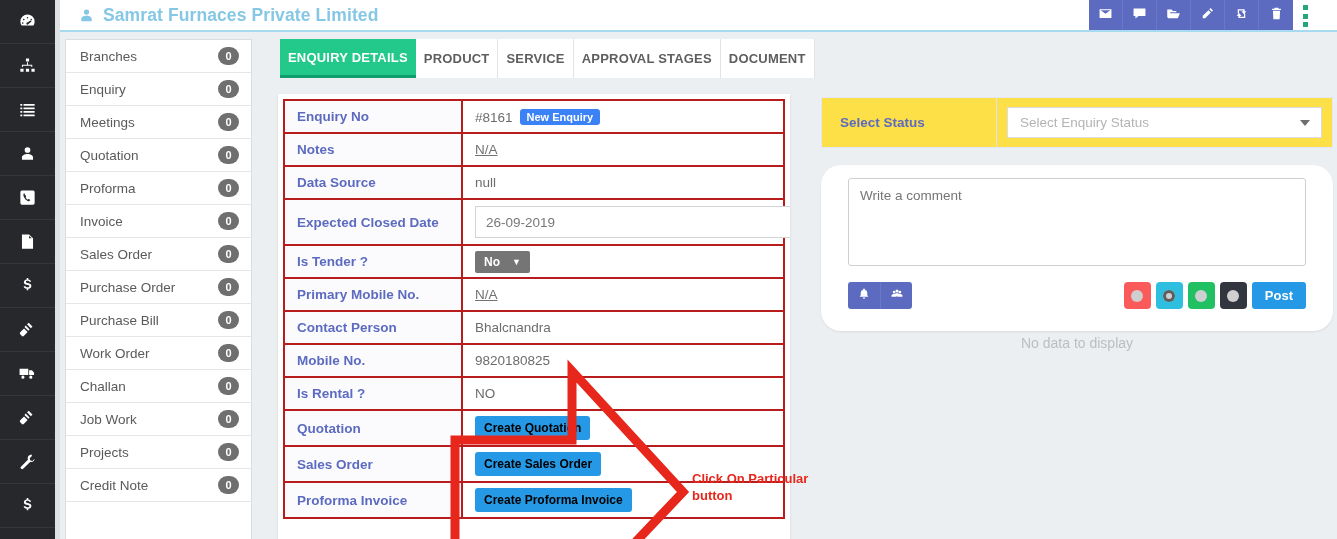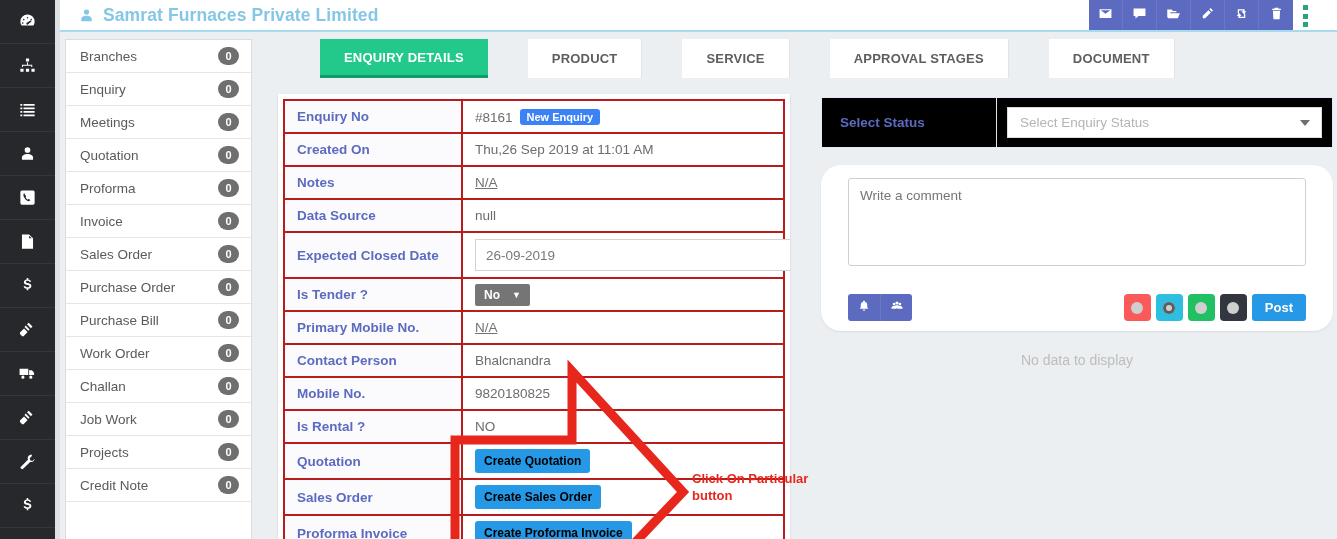--- a/index.html
+++ b/index.html
@@ -95,25 +95,24 @@
   
   #tabs {
     position: absolute; left: 280px; top: 39px;
     height: 39px;
     display: flex; align-items: stretch;
   }
   .tab {
     background: #ffffff;
     border-right: 1px solid #e3e3e3;
     display: flex; align-items: center; justify-content: center;
-    padding: 0 24px;
+    padding: 0 8px;
     font-size: 13px; font-weight: bold; color: #5e5e5e;
     letter-spacing: .2px;
     cursor: pointer;
-    margin-left: 40px;
   }
   .tab.active {
     background: #22c98a;
     color: #ffffff;
     border-right: none;
     border-bottom: 3px solid #0f9e6b;
   }
 
   
   #detail-card {
@@ -174,21 +173,21 @@
     font-size: 12px; font-weight: bold;
     padding: 5px 9px; border-radius: 3px;
     cursor: pointer; border: none;
     font-family: "Liberation Sans", sans-serif;
   }
 
   
   #status-card {
     position: absolute; left: 821px; top: 97px;
     width: 512px; height: 51px;
-    background: #000000;
+    background: #fde047;
     border: 1px solid #e4e7f5;
     display: flex; align-items: stretch;
   }
   #status-label {
     width: 175px;
     border-right: 1px solid #dde1f2;
     display: flex; align-items: center;
     padding-left: 18px;
     font-size: 13.5px; font-weight: bold; color: #5c6bc0;
   }
@@ -220,21 +219,21 @@
   }
   #comment-box {
     width: 100%; height: 88px;
     border: 1px solid #cfcfcf; border-radius: 3px;
     padding: 9px 11px;
     font-size: 13.5px; color: #9a9a9a;
     font-family: "Liberation Sans", sans-serif;
     resize: none; outline: none;
   }
   #comment-actions {
-    margin-top: 24px;
+    margin-top: 12px;
     display: flex; align-items: center; justify-content: space-between;
   }
   #ca-left { display: flex; background: #5c6bc0; border-radius: 3px; overflow: hidden; }
   .ca-ico {
     width: 32px; height: 27px;
     display: flex; align-items: center; justify-content: center;
     cursor: pointer;
   }
   .ca-ico + .ca-ico { border-left: 1px solid #6b78c7; }
   .ca-ico svg { width: 14px; height: 14px; fill: #fff; }
@@ -250,21 +249,21 @@
   }
   .vis-dot.selected span { background: #cfcfcf; box-shadow: inset 0 0 0 3px #5d5d5d; }
   #post-btn {
     background: #2699e6; color: #fff;
     font-size: 13px; font-weight: bold;
     padding: 6px 13px; border-radius: 3px;
     border: none; cursor: pointer;
     font-family: "Liberation Sans", sans-serif;
   }
   #no-data {
-    position: absolute; left: 821px; top: 352px;
+    position: absolute; left: 821px; top: 335px;
     width: 512px;
     text-align: center;
     font-size: 14px; color: #bdbdbd;
   }
 
   
   #annot { position: absolute; left: 0; top: 0; width: 1337px; height: 539px; pointer-events: none; }
   #annot-text {
     position: absolute; left: 692px; top: 470px;
     width: 130px;
@@ -493,24 +492,20 @@
     </div>
 
   <div id="detail-card">
     <table class="detail">
       <tbody>
         <tr>
           <td class="dlabel">Enquiry No</td>
           <td class="dvalue">
             <span>#8161</span><span class="tag-new">New Enquiry</span>
           </td>
-        </tr>
-        <tr>
-          <td class="dlabel">Created On</td>
-          <td class="dvalue">Thu,26 Sep 2019 at 11:01 AM</td>
         </tr>
         <tr>
           <td class="dlabel">Notes</td>
           <td class="dvalue">
             <span class="na-link">N/A</span>
           </td>
         </tr>
         <tr>
           <td class="dlabel">Data Source</td>
           <td class="dvalue">null</td>

